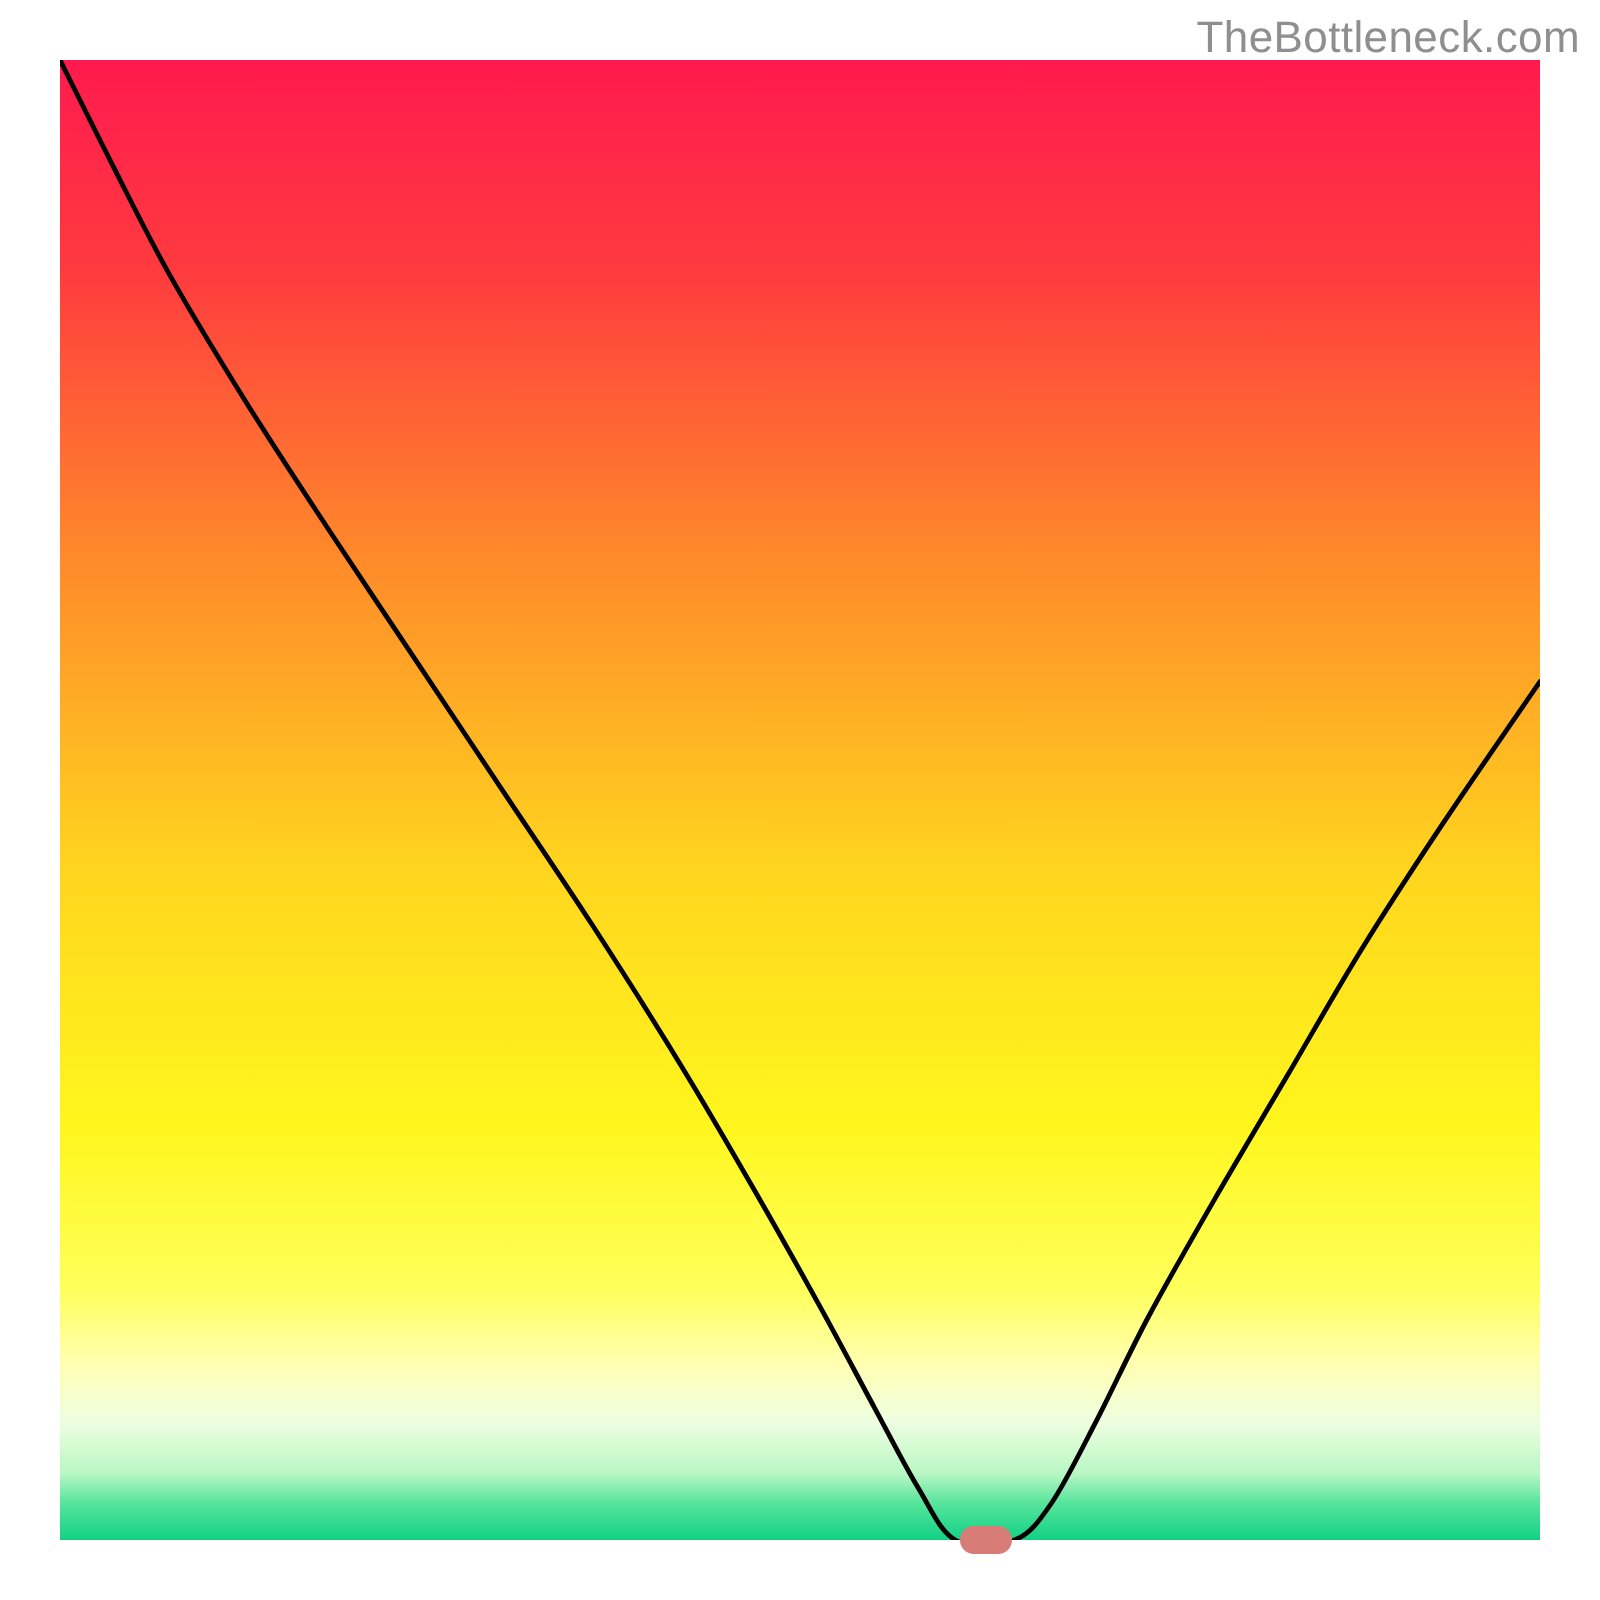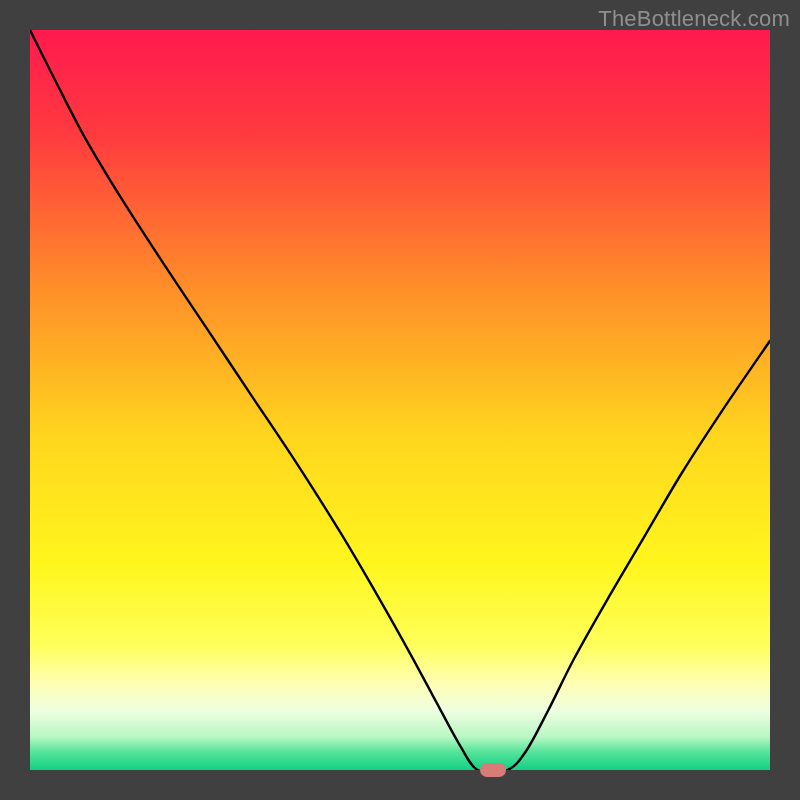--- a/index.html
+++ b/index.html
@@ -9,21 +9,21 @@
     height: 800px;
     background: #000000;
     overflow: hidden;
   }
   .frame {
     position: absolute;
     left: 0;
     top: 0;
     width: 800px;
     height: 800px;
-    background: #404040;
+    background: #ffffff;
   }
   .plot {
     position: absolute;
     left: 30px;
     top: 30px;
     width: 740px;
     height: 740px;
   }
   .gradient {
     position: absolute;

